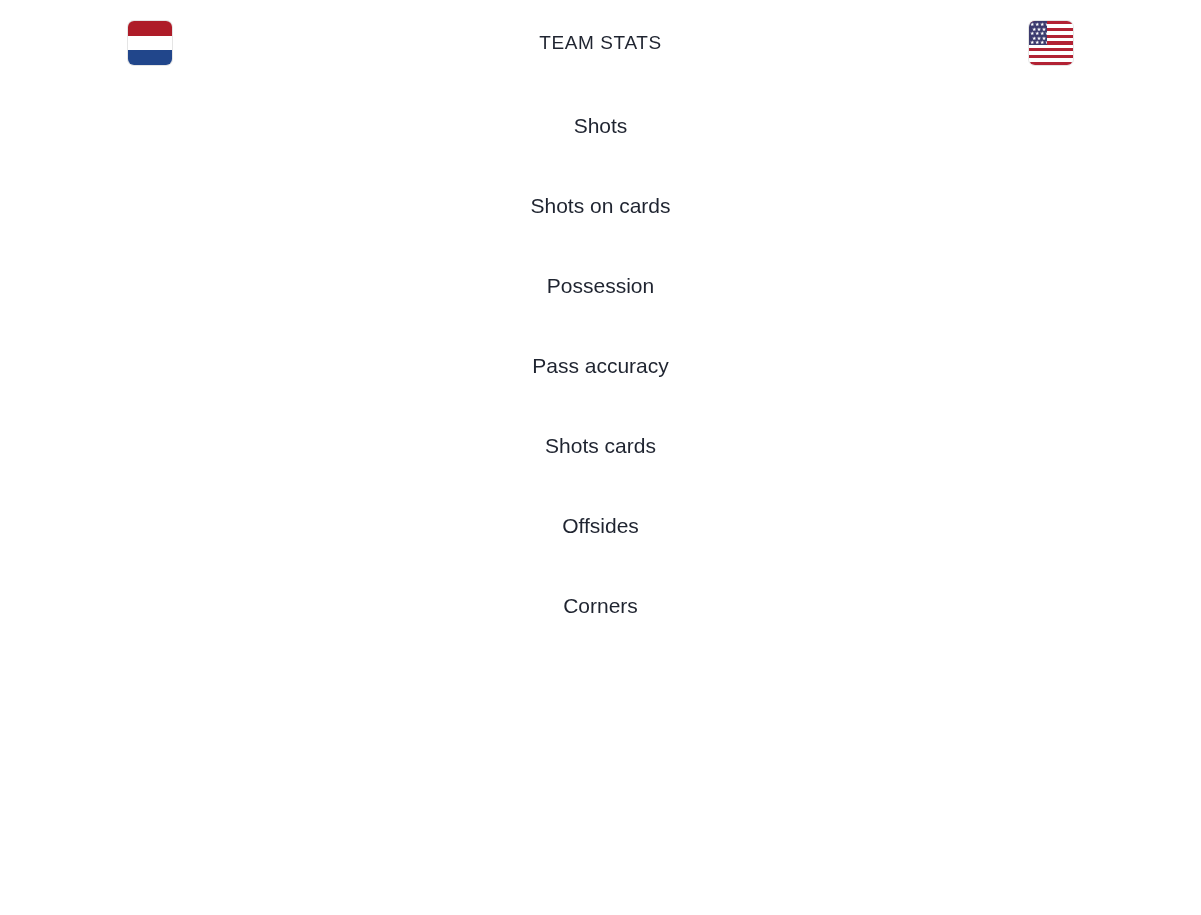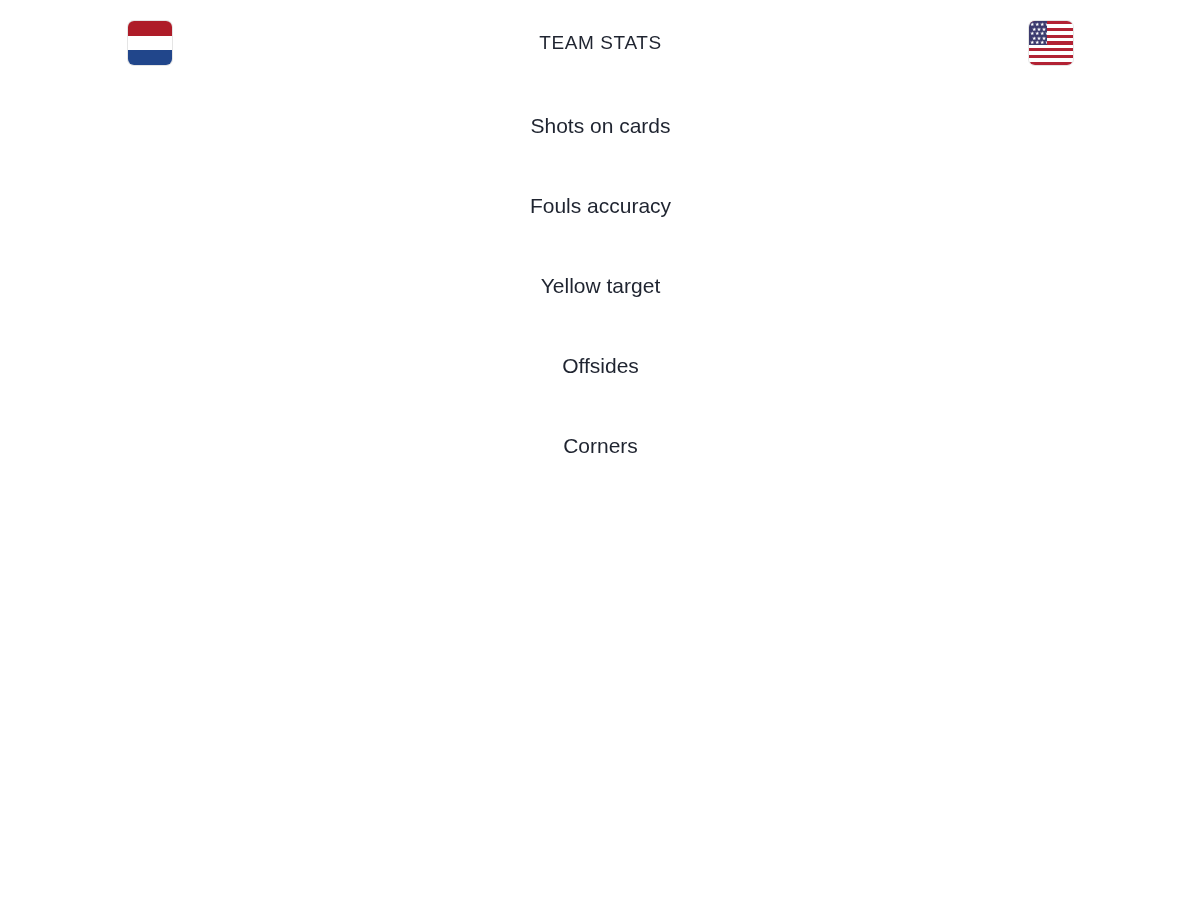--- a/index.html
+++ b/index.html
@@ -137,54 +137,76 @@
         <div class="canton"></div>
         <div class="stars">★★★★★★
  ★★★★★
 ★★★★★★
  ★★★★★
 ★★★★★★</div>
       </div>
     </div>
   </div>
 
+  <div class="row">
+    <div class="col-left">
+      
+    </div>
+    <div class="col-mid">
+      <span class="label">Shots</span>
+    </div>
+    <div class="col-right">
+      
+    </div>
+  </div>
 
   <div class="row">
     <div class="col-left">
       
     </div>
     <div class="col-mid">
       <span class="label">Shots on cards</span>
     </div>
     <div class="col-right">
       
     </div>
   </div>
 
-
-
-  <div class="row">
-    <div class="col-left">
-      
-    </div>
-    <div class="col-mid">
-      <span class="label">Fouls accuracy</span>
-    </div>
-    <div class="col-right">
-      
-    </div>
-  </div>
-
-
-  <div class="row">
-    <div class="col-left">
-      
-    </div>
-    <div class="col-mid">
-      <span class="label">Yellow target</span>
+  <div class="row">
+    <div class="col-left">
+      
+    </div>
+    <div class="col-mid">
+      <span class="label">Possession</span>
+    </div>
+    <div class="col-right">
+      
+    </div>
+  </div>
+
+
+  <div class="row">
+    <div class="col-left">
+      
+    </div>
+    <div class="col-mid">
+      <span class="label">Pass accuracy</span>
+    </div>
+    <div class="col-right">
+      
+    </div>
+  </div>
+
+
+  <div class="row">
+    <div class="col-left">
+      
+    </div>
+    <div class="col-mid">
+      <span class="label">Shots cards</span>
     </div>
     <div class="col-right">
       
     </div>
   </div>
 
 
   <div class="row">
     <div class="col-left">
       

